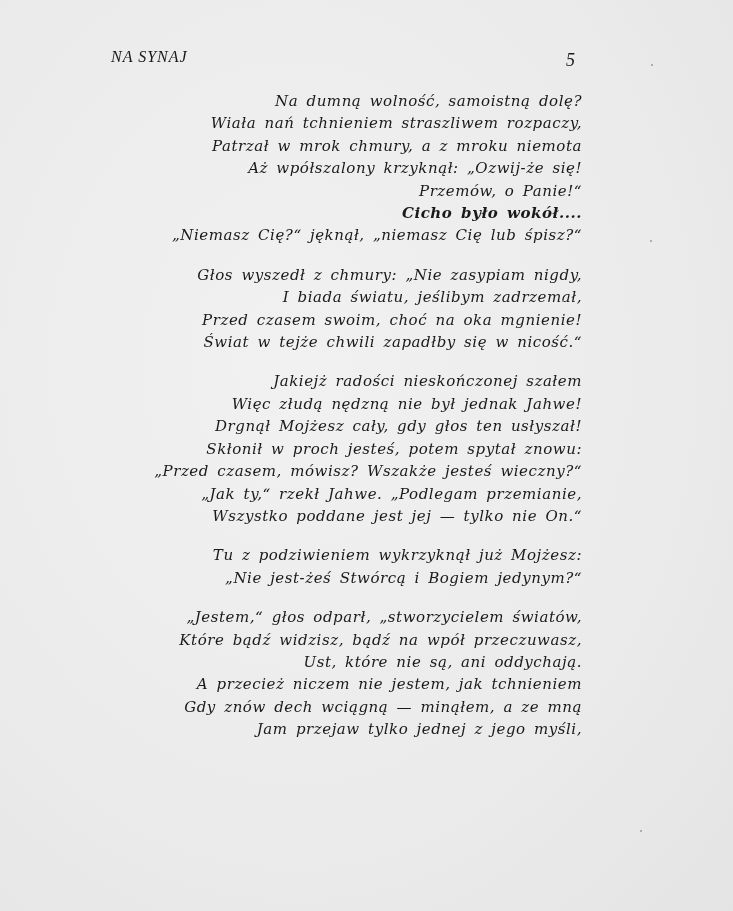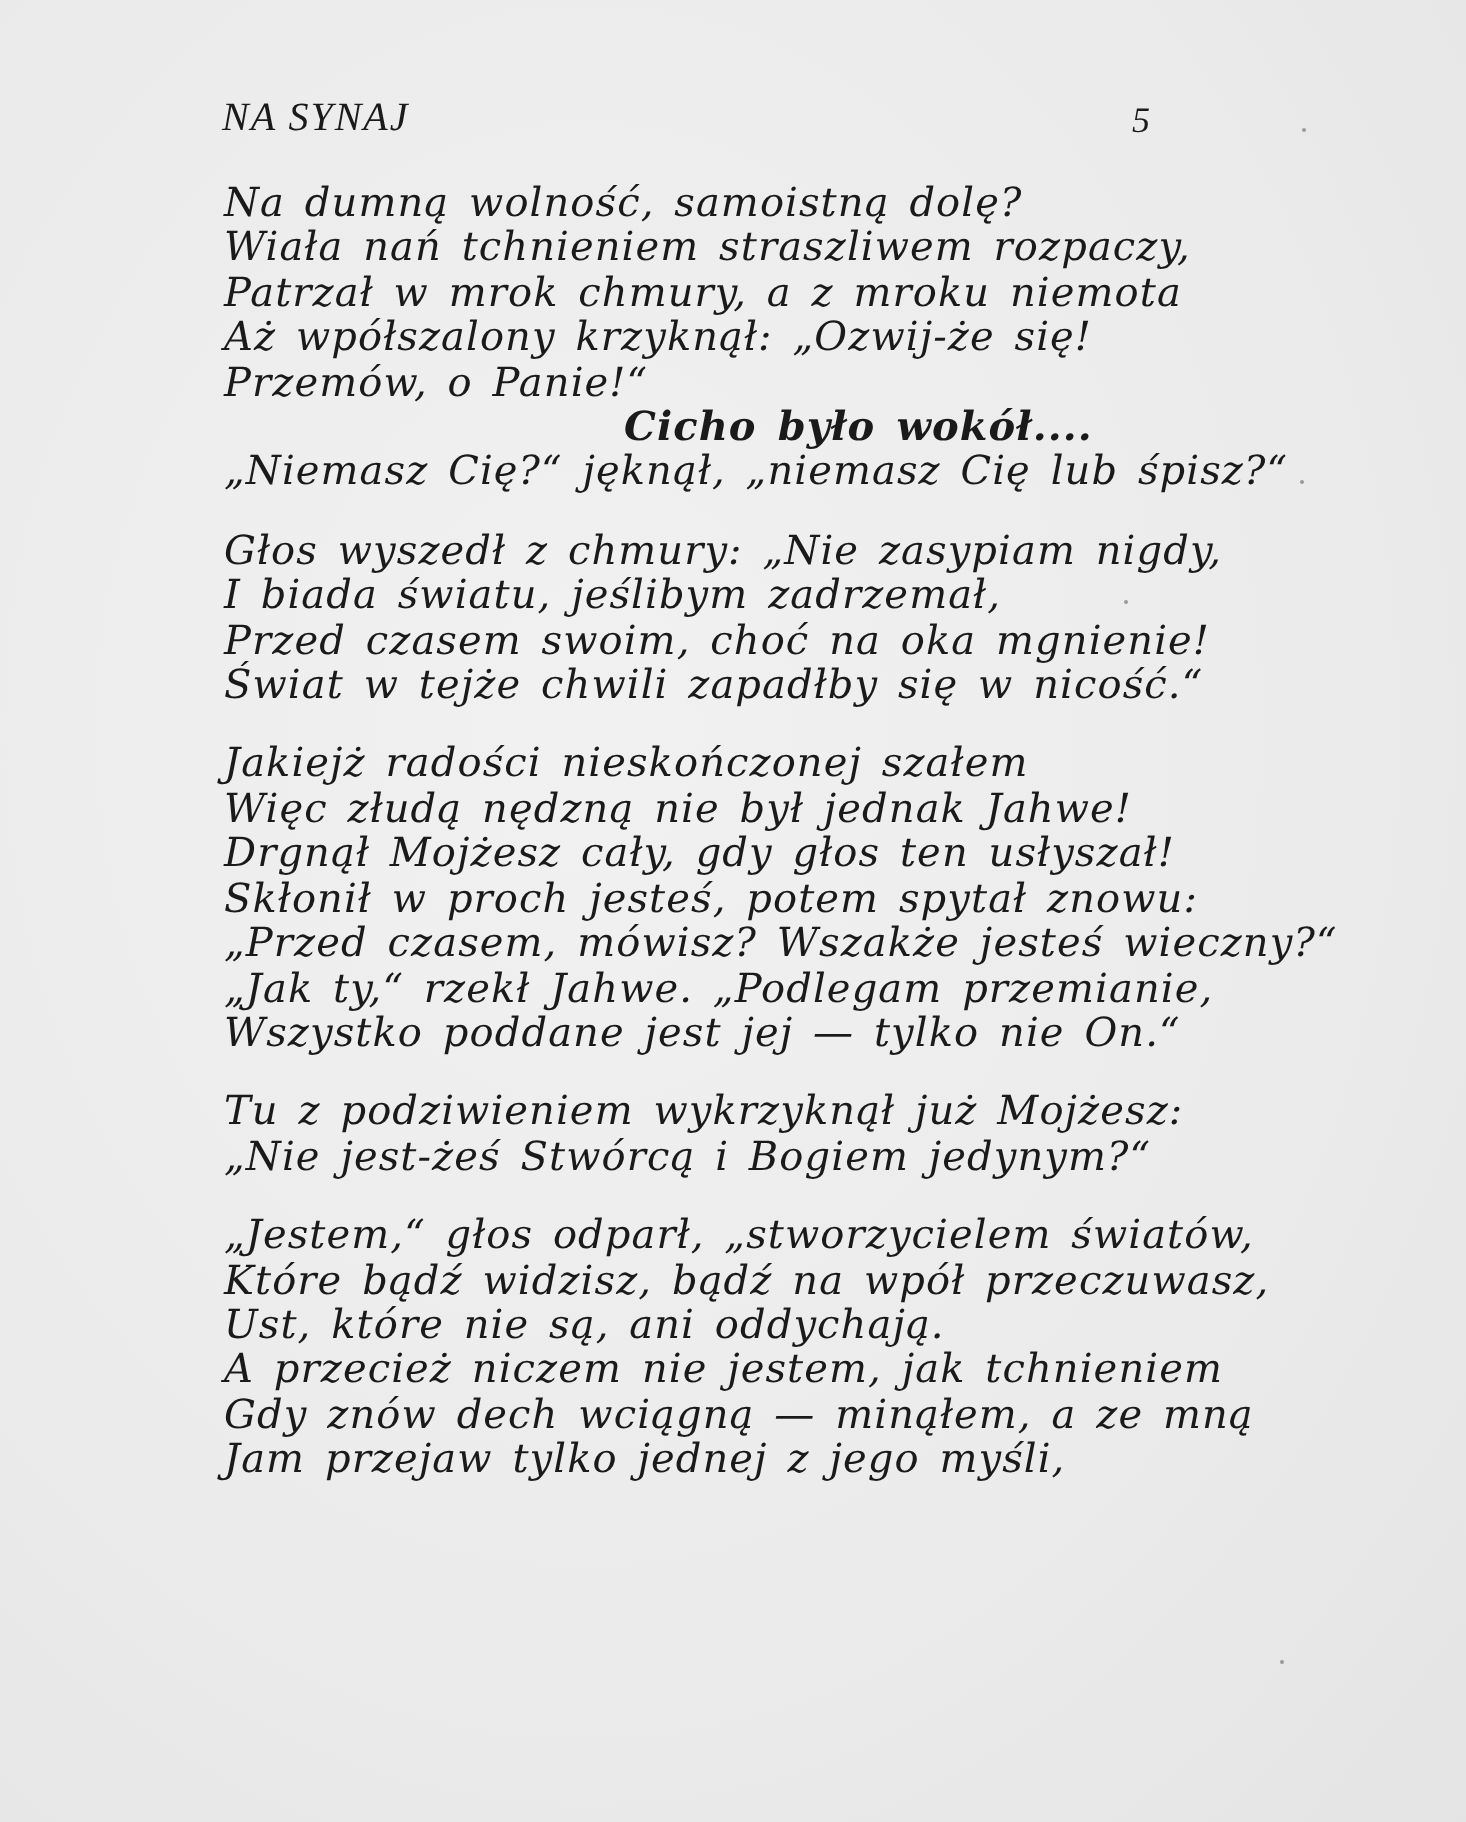--- a/index.html
+++ b/index.html
@@ -20,21 +20,21 @@
       position: absolute;
       left: 0; top: 0;
       width: 733px; height: 911px;
     }
     .running-head {
       position: absolute;
       left: 111px;
       top: 48px;
       font-family: "Liberation Serif", serif;
       font-style: italic;
-      font-size: 20px;
+      font-size: 16px;
       letter-spacing: 1px;
     }
     .page-number {
       position: absolute;
       left: 566px;
       top: 50px;
       font-family: "Liberation Serif", serif;
       font-style: italic;
       font-size: 18px;
     }
@@ -44,25 +44,26 @@
       top: 90px;
       width: 470px;
     }
     .stanza {
       margin: 0 0 17px 0;
     }
     .line {
       display: block;
       font-family: "DejaVu Serif", serif;
       font-style: italic;
-      font-size: 20px;
+      font-size: 15px;
       line-height: 22.4px;
       white-space: nowrap;
       letter-spacing: 0.55px;
       word-spacing: 3px;
+      text-align: right;
     }
     .line.indent {
       padding-left: 200px;
       font-weight: bold;
     }
     .speck {
       position: absolute;
       width: 2px; height: 2px;
       background: #9a9a9a;
       border-radius: 50%;

